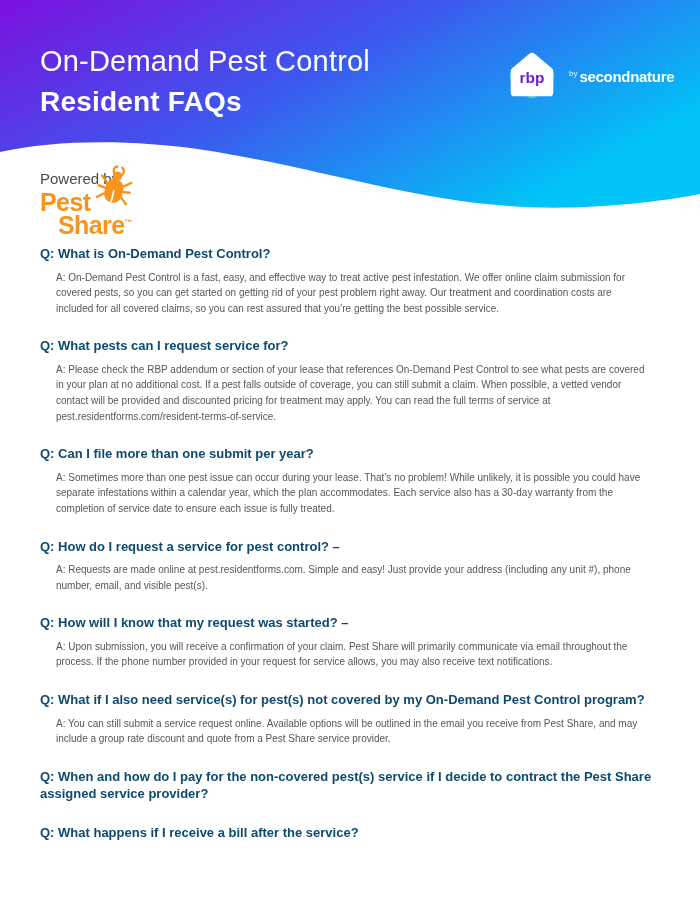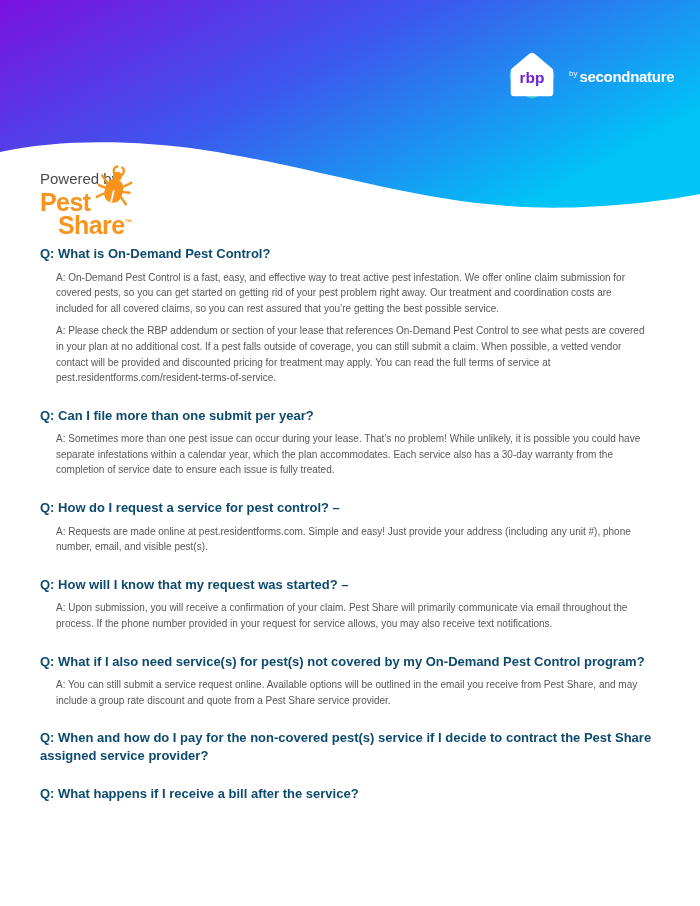--- a/index.html
+++ b/index.html
@@ -59,20 +59,24 @@
       <defs>
         <linearGradient id="hg" x1="0%" y1="0%" x2="100%" y2="55%">
           <stop offset="0%" stop-color="#7A11DF"></stop>
           <stop offset="48%" stop-color="#3D57ED"></stop>
           <stop offset="100%" stop-color="#00C4F6"></stop>
         </linearGradient>
       </defs>
       <path d="M0 0 H700 V194 C648 204 574 211 508 206 C408 199 314 167 204 150 C128 139 56 140 0 152 Z" fill="url(#hg)"></path>
     </svg>
 
+    <div class="titles">
+      <div class="title-line1">On-Demand Pest Control</div>
+      <div class="title-line2">Resident FAQs</div>
+    </div>
 
     <div class="rbp-lockup">
       <svg class="rbp-mark" width="60" height="62" viewBox="0 0 62 62" aria-hidden="true">
         <rect x="12" y="12" width="38" height="38" rx="9" transform="rotate(45 31 31)" fill="#3CCBD4"></rect>
         <path d="M31 11 L49 26 L49 48 L13 48 L13 26 Z" fill="#ffffff" stroke="#ffffff" stroke-width="8" stroke-linejoin="round"></path>
         <text x="31" y="38" text-anchor="middle" font-size="16" font-weight="700" fill="#6F23D3">rbp</text>
       </svg>
       <div class="sn-text">
         <div class="sn-row1">
           <span class="sn-by">by</span>
@@ -103,20 +107,21 @@
       <path d="M17 26 L17 37" stroke="#ffffff" stroke-width="1.8" stroke-linecap="round"></path>
     </svg>
   </div>
 
   <main class="faq">
     <section class="faq-item">
       <h3>Q: What is On-Demand Pest Control?</h3>
       <p>A: On-Demand Pest Control is a fast, easy, and effective way to treat active pest infestation. We offer online claim submission for covered pests, so you can get started on getting rid of your pest problem right away. Our treatment and coordination costs are included for all covered claims, so you can rest assured that you’re getting the best possible service.</p>
     </section>
     <section class="faq-item">
+      <h3>Q: What pests can I request service for?</h3>
       <p>A: Please check the RBP addendum or section of your lease that references On-Demand Pest Control to see what pests are covered in your plan at no additional cost. If a pest falls outside of coverage, you can still submit a claim. When possible, a vetted vendor contact will be provided and discounted pricing for treatment may apply. You can read the full terms of service at pest.residentforms.com/resident-terms-of-service.</p>
     </section>
     <section class="faq-item">
       <h3>Q: Can I file more than one submit per year?</h3>
       <p>A: Sometimes more than one pest issue can occur during your lease. That’s no problem! While unlikely, it is possible you could have separate infestations within a calendar year, which the plan accommodates. Each service also has a 30-day warranty from the completion of service date to ensure each issue is fully treated.</p>
     </section>
     <section class="faq-item">
       <h3>Q: How do I request a service for pest control? –</h3>
       <p>A: Requests are made online at pest.residentforms.com. Simple and easy! Just provide your address (including any unit #), phone number, email, and visible pest(s).</p>
     </section>

